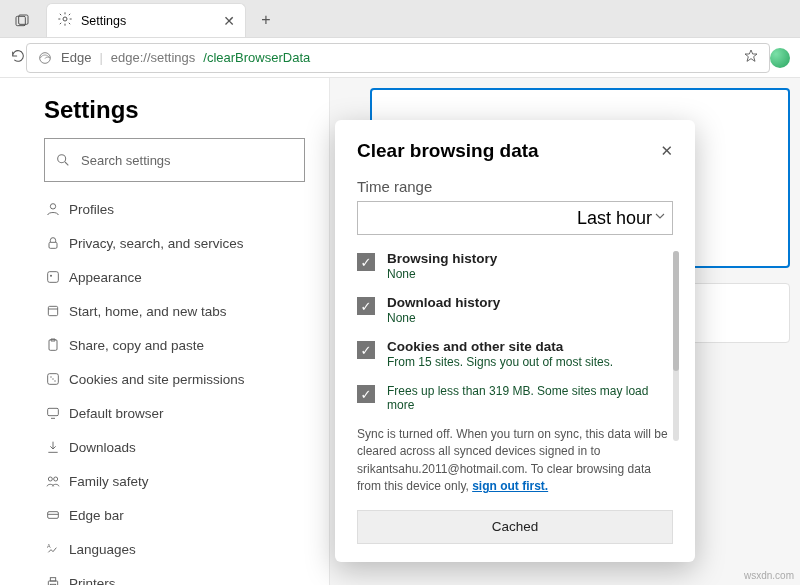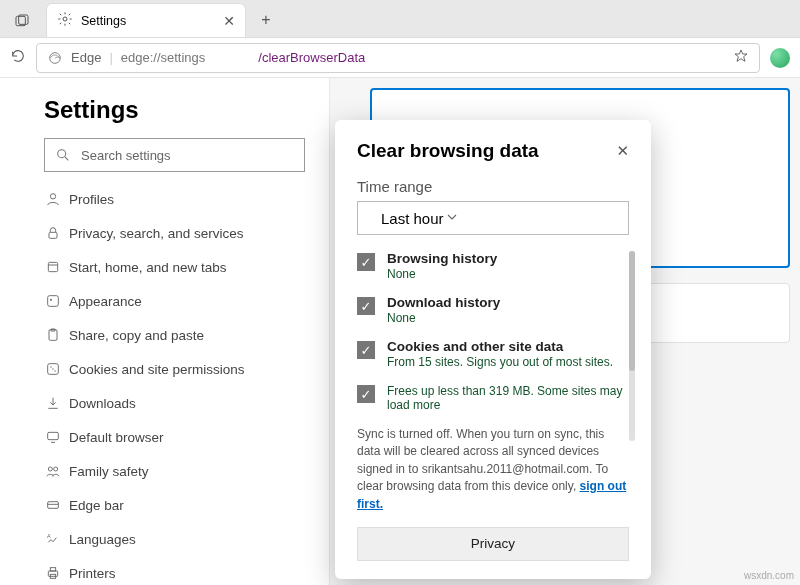--- a/index.html
+++ b/index.html
@@ -7,49 +7,49 @@
 
 
 .titlebar { height: 38px; background: #e8e8e8; display: flex; align-items: flex-end; border-bottom: 1px solid #ddd; }
 .win-tabs-btn { width: 36px; height: 32px; display:flex; align-items:center; justify-content:center; color:#555; margin-left:4px; }
 .tab { background: #fff; height: 34px; display: flex; align-items: center; padding: 0 10px; border-radius: 6px 6px 0 0; gap: 8px; margin-left: 6px; font-size: 12.5px; width: 200px; border:1px solid #ddd; border-bottom:none; }
 .tab .gear { color:#555; }
 .tab .close { margin-left:auto; color:#555; font-size:14px; }
 .newtab { width:28px; height:28px; display:flex; align-items:center; justify-content:center; color:#555; font-size:16px; margin-left:6px; margin-bottom:3px; }
 
 
-.addr-row { height: 40px; background: #fff; display:flex; align-items:center; padding:0 10px; gap:10px; border-bottom:1px solid #e5e5e5; }
+.addr-row { height: 40px; background: #fff; display:flex; align-items:center; padding:0 10px; border-bottom:1px solid #e5e5e5; }
 .refresh { color:#555; }
 .addrbox { flex:1; height:30px; border:1px solid #d0d0d0; border-radius:4px; display:flex; align-items:center; padding:0 10px; gap:8px; font-size:13px; color:#666; }
 .addrbox .url-prefix { color:#777; }
-.addrbox .url-rest { color:#701a75;margin-left:45px; }
+.addrbox .url-rest { color:#15803d; }
 .addrbox .sep { color:#ccc; }
 .fav-icon { margin-left:auto; color:#555; position:relative; }
 .profile-dot { width:20px; height:20px; border-radius:50%; background: radial-gradient(circle at 30% 30%, #7be0a8, #2aa560); }
 
 
 .content { display:flex; height: calc(585px - 78px); }
 .left-pane { width: 330px; background:#fff; padding: 18px 24px 0 44px; border-right:1px solid #e8e8e8; overflow:hidden; }
 .left-pane h1 { font-size: 24px; font-weight:600; margin-bottom: 14px; }
-.search-box { height:34px; border:1px solid #999; display:flex; align-items:center; padding:0 10px; gap:10px; color:#666; font-size:13px; margin-bottom:10px; }
+.search-box { height:44px; border:1px solid #999; display:flex; align-items:center; padding:0 10px; gap:10px; color:#666; font-size:13px; margin-bottom:10px; }
 .nav-list { list-style:none; }
 .nav-list li { display:flex; align-items:center; gap:7px; height:34px; font-size:13.5px; color:#444; cursor:pointer; }
 .nav-list li .ic { width:18px; color:#666; display:flex; justify-content:center; }
 
 .right-bg { flex:1; background:#f6f6f6; position:relative; }
 .stub-card { position:absolute; left:40px; right:10px; top:10px; height:180px; border:2px solid #0078d4; border-radius:4px; background:#fff; }
 .stub-card2 { position:absolute; left:40px; right:10px; top:205px; height:60px; border:1px solid #e0e0e0; border-radius:4px; background:#fff; }
 
 
-.dialog { position:absolute; left:335px; top:120px; width:316px; background:#fff; box-shadow:0 8px 30px rgba(0,0,0,0.25); border-radius:6px; padding:20px 22px 18px 22px; }
+.dialog { position:absolute; left:335px; top:120px; width:360px; background:#fff; box-shadow:0 8px 30px rgba(0,0,0,0.25); border-radius:6px; padding:20px 22px 18px 22px; }
 .dlg-head { display:flex; justify-content:space-between; align-items:center; margin-bottom:16px; }
 .dlg-head h2 { font-size:19px; font-weight:600; }
 .dlg-head .x { font-size:15px; color:#555; }
 .dlg-label { font-size:15px; color:#555; margin-bottom:6px; }
-.dlg-select { height:34px; border:1px solid #bbb; display:flex; align-items:center; justify-content:flex-start; padding:0 23px; font-size:15px; margin-bottom:16px; }
+.dlg-select { height:34px; border:1px solid #bbb; display:flex; align-items:center; justify-content:flex-end; padding:0 4px; font-size:18px; margin-bottom:16px; }
 .chev { color:#666; }
 .items-wrap { position:relative; }
 .items-scroll { position:absolute; right:-6px; top:0; width:6px; height:190px; background:#e0e0e0; border-radius:3px; }
 .items-scroll::before { content:""; position:absolute; top:0; left:0; width:6px; height:120px; background:#bdbdbd; border-radius:3px; }
 .chk-row { display:flex; gap:12px; margin-bottom:14px; }
 .chk { width:18px; height:18px; background:#767676; display:flex; align-items:center; justify-content:center; color:#fff; font-size:13px; flex-shrink:0; margin-top:2px; }
 .chk-row .txt .t1 { font-size:13.5px; font-weight:600; color:#222; }
 .chk-row .txt .t2 { font-size:12px; color:#14532d; margin-top:1px; }
 .sync-note { font-size:12px; color:#555; line-height:1.45; margin:6px 0 14px 0; }
 .sync-note a { color:#0067c0; text-decoration:underline;font-weight:bold; }
@@ -127,34 +127,34 @@
             <svg viewBox="0 0 24 24">
               <rect x="6" y="11" width="12" height="9" rx="2" fill="none" stroke="#666" stroke-width="1.4"></rect>
               <path d="M8 11V8a4 4 0 0 1 8 0v3" fill="none" stroke="#666" stroke-width="1.4"></path>
             </svg>
           </span>
           <span>Privacy, search, and services</span>
         </li>
         <li>
           <span class="ic">
             <svg viewBox="0 0 24 24">
+              <rect x="4" y="4" width="16" height="16" rx="3" fill="none" stroke="#666" stroke-width="1.4"></rect>
+              <circle cx="9" cy="10" r="1.5" fill="#666"></circle>
+            </svg>
+          </span>
+          <span>Appearance</span>
+        </li>
+        <li>
+          <span class="ic">
+            <svg viewBox="0 0 24 24">
               <rect x="5" y="5" width="14" height="14" rx="2" fill="none" stroke="#666" stroke-width="1.4"></rect>
               <line x1="5" y1="9" x2="19" y2="9" stroke="#666" stroke-width="1.4"></line>
             </svg>
           </span>
           <span>Start, home, and new tabs</span>
-        </li>
-        <li>
-          <span class="ic">
-            <svg viewBox="0 0 24 24">
-              <rect x="4" y="4" width="16" height="16" rx="3" fill="none" stroke="#666" stroke-width="1.4"></rect>
-              <circle cx="9" cy="10" r="1.5" fill="#666"></circle>
-            </svg>
-          </span>
-          <span>Appearance</span>
         </li>
         <li>
           <span class="ic">
             <svg viewBox="0 0 24 24">
               <rect x="6" y="4" width="12" height="16" rx="2" fill="none" stroke="#666" stroke-width="1.4"></rect>
               <path d="M9 3h6v3H9z" fill="none" stroke="#666" stroke-width="1.4"></path>
             </svg>
           </span>
           <span>Share, copy and paste</span>
         </li>
@@ -165,33 +165,33 @@
               <circle cx="12" cy="12" r="1" fill="#666"></circle>
               <circle cx="9" cy="9" r="1" fill="#666"></circle>
               <circle cx="15" cy="15" r="1" fill="#666"></circle>
             </svg>
           </span>
           <span>Cookies and site permissions</span>
         </li>
         <li>
           <span class="ic">
             <svg viewBox="0 0 24 24">
-              <path d="M12 4v11M8 11l4 4 4-4M5 20h14" fill="none" stroke="#666" stroke-width="1.4"></path>
-            </svg>
-          </span>
-          <span>Downloads</span>
-        </li>
-        <li>
-          <span class="ic">
-            <svg viewBox="0 0 24 24">
               <rect x="4" y="5" width="16" height="11" rx="2" fill="none" stroke="#666" stroke-width="1.4"></rect>
               <line x1="9" y1="20" x2="15" y2="20" stroke="#666" stroke-width="1.4"></line>
             </svg>
           </span>
           <span>Default browser</span>
+        </li>
+        <li>
+          <span class="ic">
+            <svg viewBox="0 0 24 24">
+              <path d="M12 4v11M8 11l4 4 4-4M5 20h14" fill="none" stroke="#666" stroke-width="1.4"></path>
+            </svg>
+          </span>
+          <span>Downloads</span>
         </li>
         <li>
           <span class="ic">
             <svg viewBox="0 0 24 24">
               <circle cx="8" cy="9" r="3" fill="none" stroke="#666" stroke-width="1.4"></circle>
               <circle cx="16" cy="9" r="3" fill="none" stroke="#666" stroke-width="1.4"></circle>
               <path d="M3 20c1-4 9-4 10 0M11 20c1-4 9-4 10 0" fill="none" stroke="#666" stroke-width="1.4"></path>
             </svg>
           </span>
           <span>Family safety</span>
@@ -273,17 +273,17 @@
             <div class="t2">Frees up less than 319 MB. Some sites may load more</div>
           </div>
         </div>
       </div>
     <div class="items-scroll"></div>
   </div>
   <div class="sync-note">
     <span>Sync is turned off. When you turn on sync, this data will be cleared across all synced devices signed in to srikantsahu.2011@hotmail.com. To clear browsing data from this device only, </span><a href="#">sign out first.</a>
   </div>
   <div class="btn-row">
-    <div class="btn btn-secondary">Privacy</div>
+    <div class="btn btn-secondary">Cached</div>
   </div>
 </div>
 
 <div class="watermark">wsxdn.com</div>
 
 </body></html>

